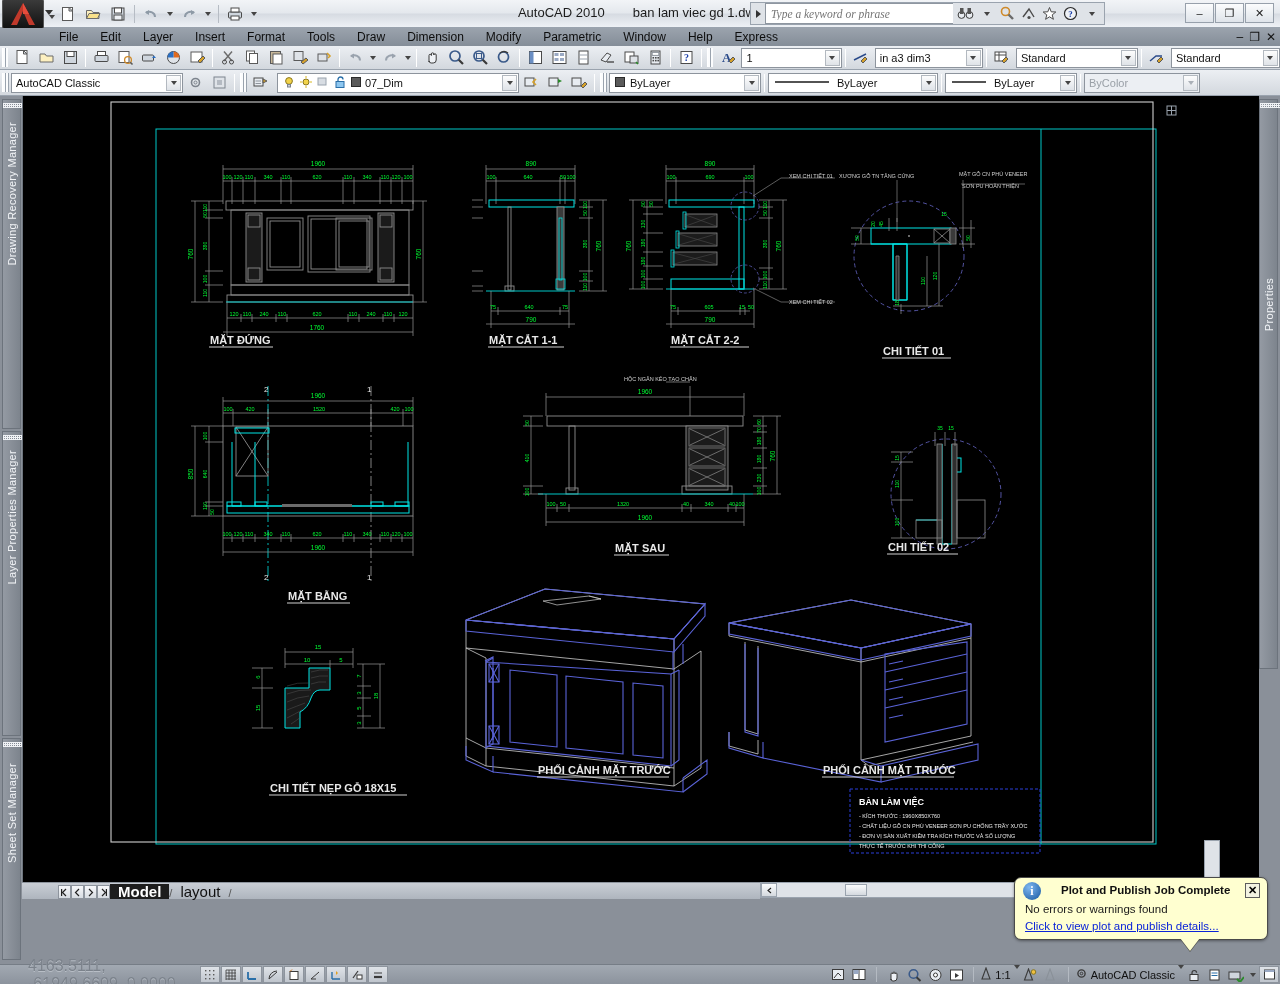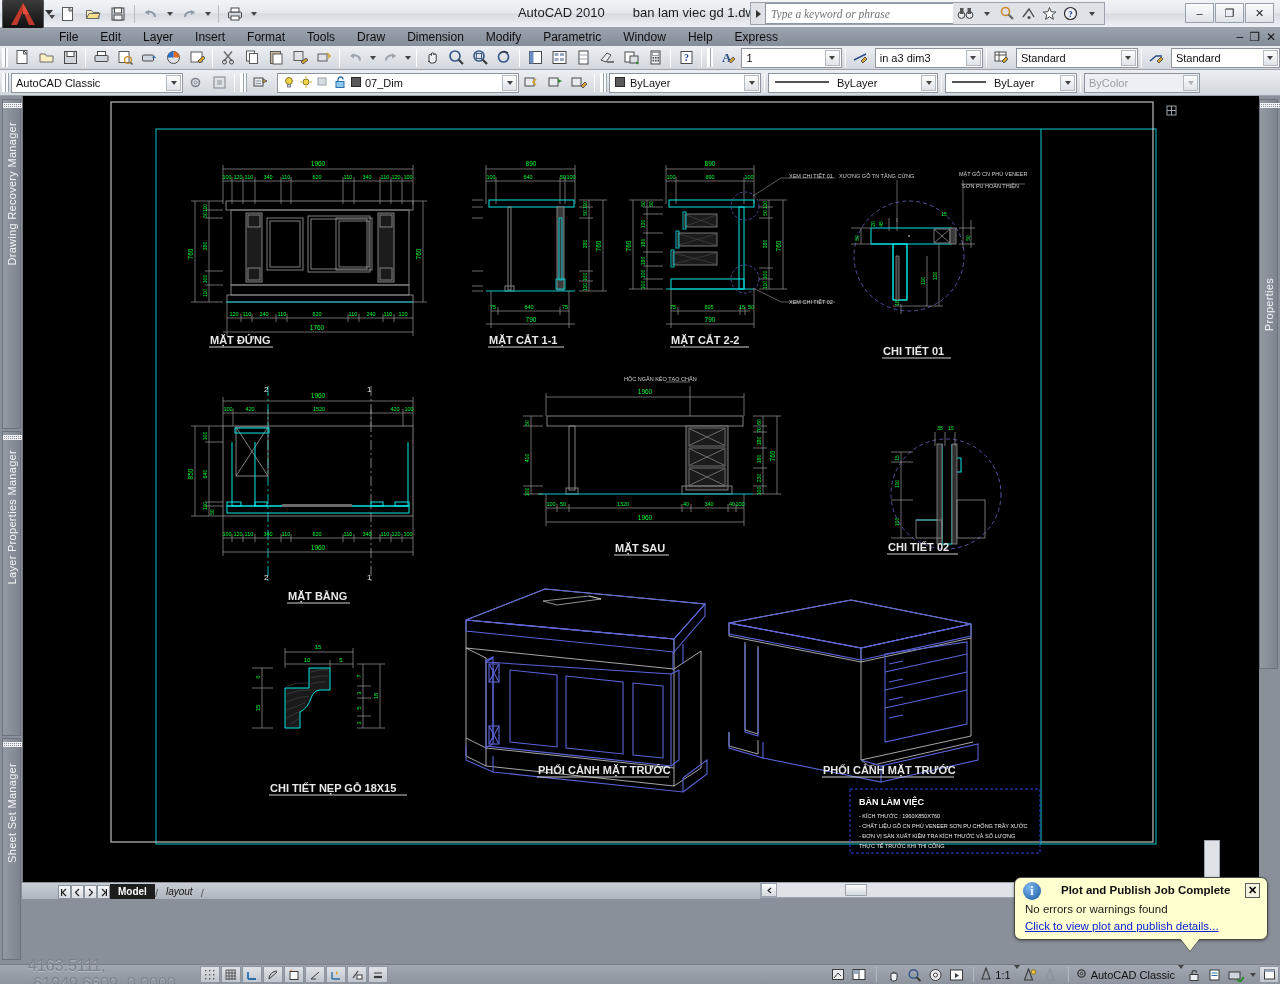--- a/index.html
+++ b/index.html
@@ -124,23 +124,23 @@
      background:linear-gradient(to bottom,#fbfcfd,#d4d9df); border:1px solid #9aa3ae;
      display:flex;align-items:center;justify-content:center; }
   .vscroll { position:absolute; left:1204px; top:840px; width:16px; height:42px;
      background:#dfe3e8; border:1px solid #9aa3ae; }
 
   .tabsbar { position:absolute; left:22px; top:882px; width:738px; height:17px;
      background:linear-gradient(to bottom,#c9ced5,#aeb5be); border-top:1px solid #8d949d; display:flex; align-items:flex-end; }
   .navbtns { display:flex; align-items:center; gap:0; margin-left:36px; }
   .navbtns .nb { width:13px;height:14px;border:1px solid #8d949d;background:linear-gradient(to bottom,#f7f8fa,#d7dce2);
      display:flex;align-items:center;justify-content:center; }
-  .tab { height:15px; padding:0 8px; display:flex; align-items:center; font-size:10px; position:relative; }
+  .tab { height:15px; padding:0 8px; display:flex; align-items:center; font-size:15px; position:relative; }
   .tab.active { background:#1d1d1d; color:#fff; font-weight:bold; }
-  .tab.inactive { color:#111;font-style:italic; }
+  .tab.inactive { color:#111; }
   .tab-slash { color:#555; }
 
   
   .cmdwin { position:absolute; left:22px; top:899px; width:1258px; height:65px;
      background:#fff; border-top:1px solid #9aa3ae; }
   .cmd-grip { position:absolute; left:1px; top:2px; width:7px;height:14px;
      background:repeating-linear-gradient(to bottom,#9aa3ae 0,#9aa3ae 1px,transparent 1px,transparent 2px); }
   .cmdtext { position:absolute; left:38px; top:3px; font-family:"Liberation Mono", monospace;
      font-size:12.5px; color:#000; line-height:16px; white-space:pre; }
   .cmd-divider { position:absolute; left:34px; top:40px; width:1224px; height:1px; background:#c9ced5; }

